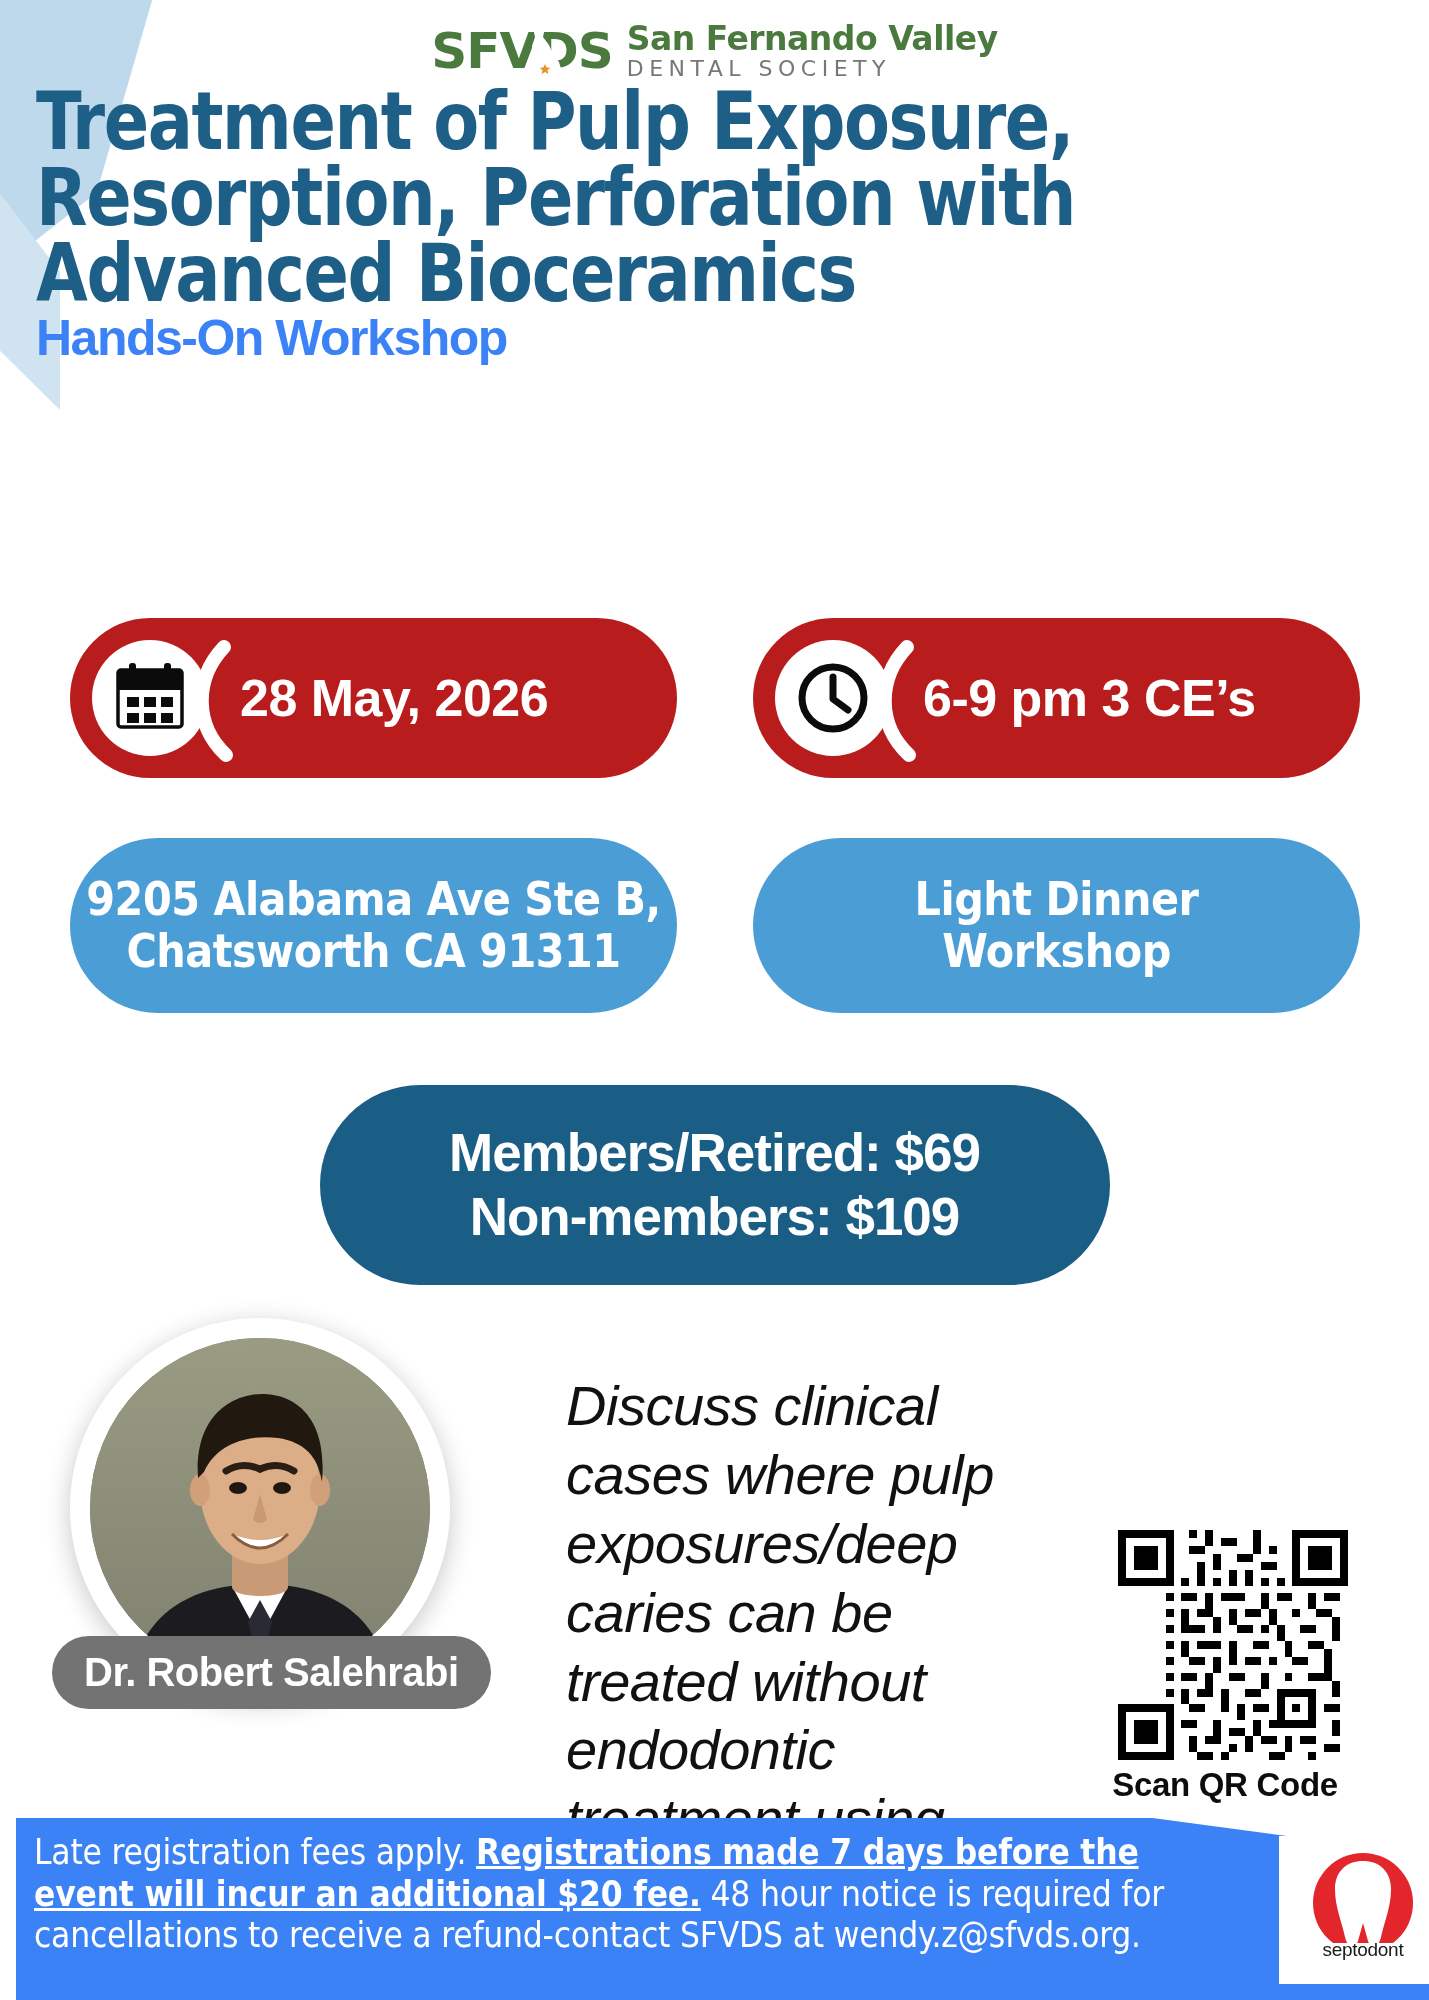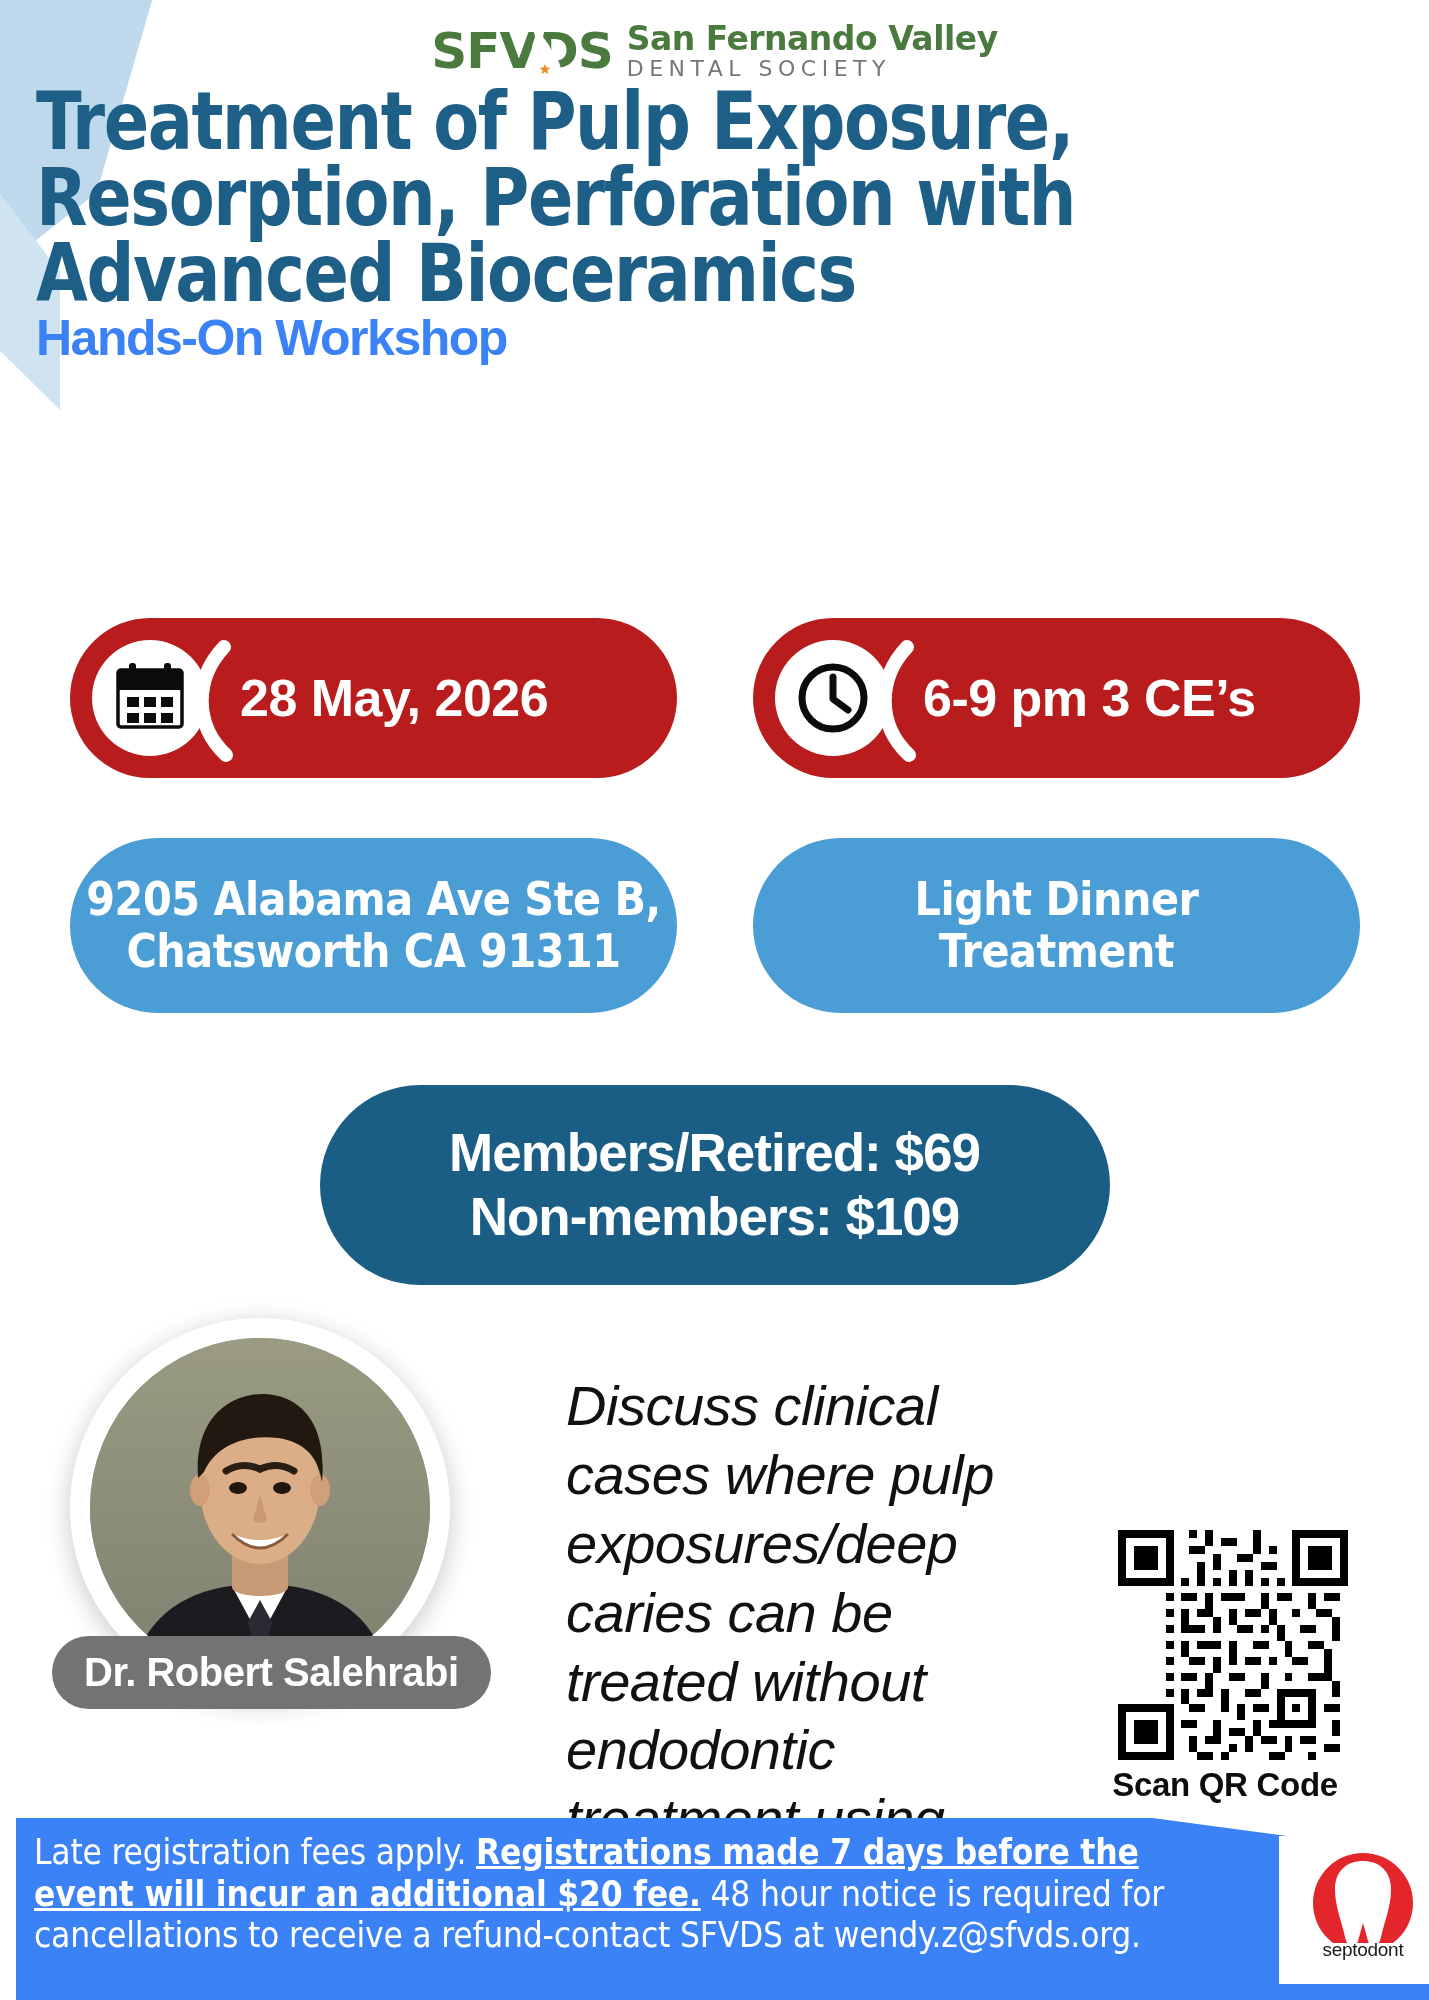--- a/index.html
+++ b/index.html
@@ -293,21 +293,21 @@
     <div class="pill pill-light pill-addr">
       <div class="pill-lighttext">
         <div>9205 Alabama Ave Ste B,</div>
         <div>Chatsworth CA 91311</div>
       </div>
     </div>
 
     <div class="pill pill-light pill-dinner">
       <div class="pill-lighttext">
         <div>Light Dinner</div>
-        <div>Treatment</div>
+        <div>Workshop</div>
       </div>
     </div>
 
   </div>
 
   <div class="pill-price-wrap">
     <div class="pill-price">
       <div class="price-line">Members/Retired: $69</div>
       <div class="price-line">Non-members: $109</div>
     </div>

